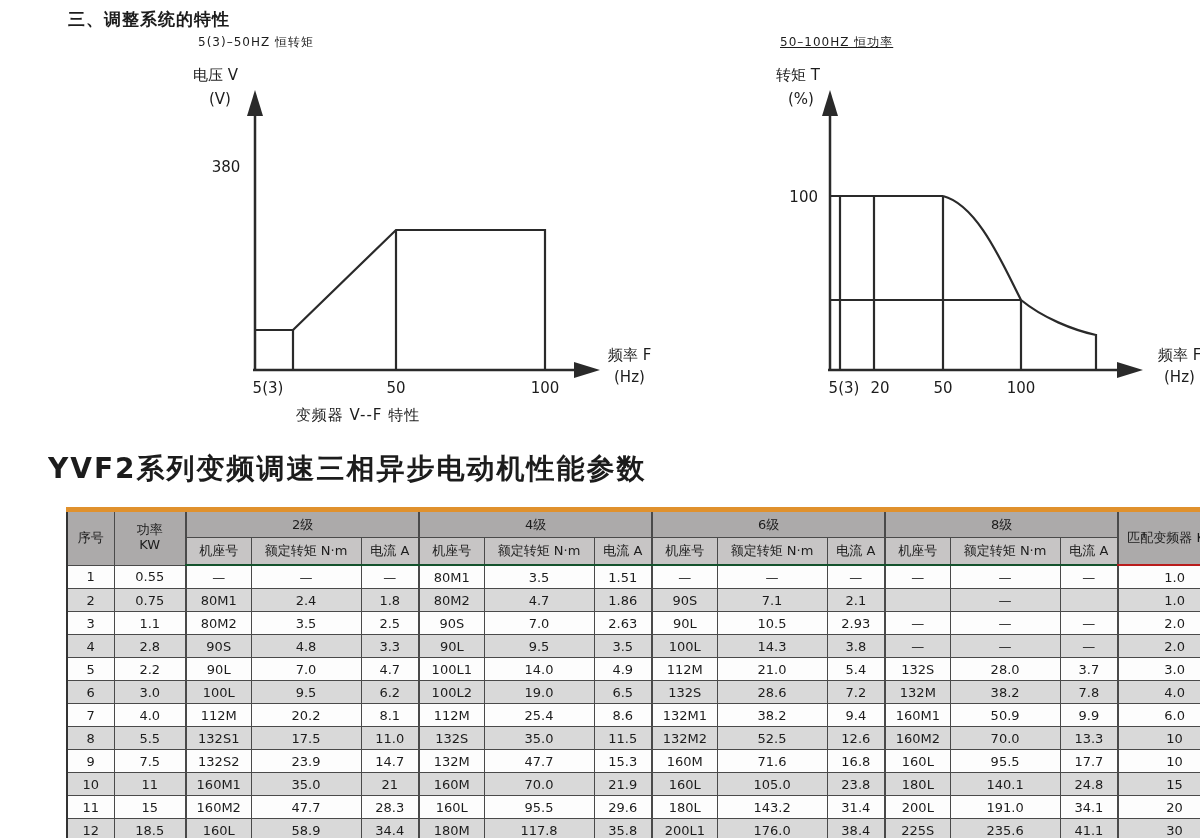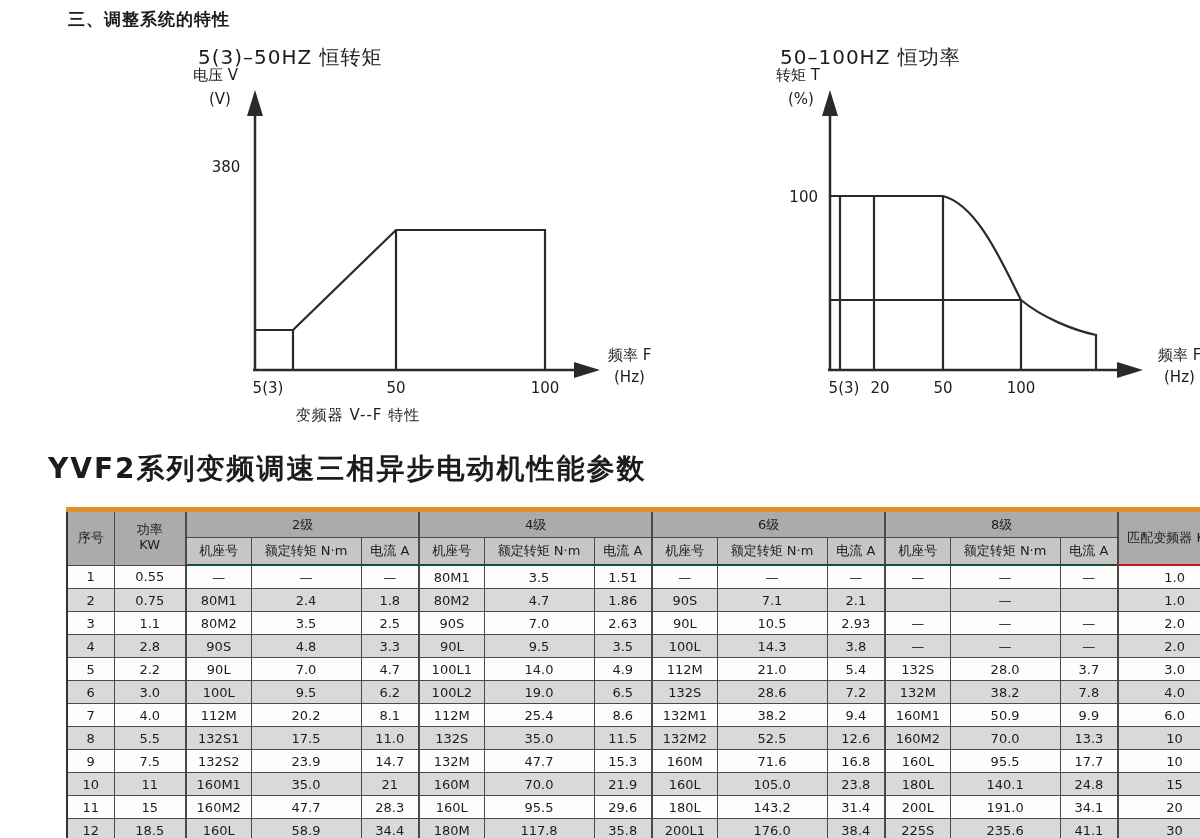--- a/index.html
+++ b/index.html
@@ -4,23 +4,23 @@
 <style>
   html,body{margin:0;padding:0;background:#ffffff;}
   body{font-family:"DejaVu Sans","Liberation Sans",sans-serif;color:#1c1c1c;}
   .page{position:relative;width:1200px;height:838px;background:#fff;overflow:hidden;margin-left:48px;}
 
   .heading{position:absolute;left:20px;top:8px;font-size:17px;font-weight:bold;letter-spacing:1px;}
 
   .chart{position:absolute;top:30px;width:600px;height:405px;}
   .chart.vf{left:20px;}
   .chart.tf{left:620px;width:580px;}
-  .chart-title{position:absolute;top:14px;font-size:20px;font-weight:500;letter-spacing:1px;white-space:nowrap;}
+  .chart-title{position:absolute;top:4px;font-size:12px;font-weight:500;letter-spacing:1px;white-space:nowrap;}
   .chart.vf .chart-title{left:130px;}
-  .chart.tf .chart-title{left:112px;}
+  .chart.tf .chart-title{left:112px;text-decoration:underline;}
   .chart svg{position:absolute;left:0;top:30px;}
   .chart-caption{position:absolute;top:376px;width:240px;text-align:center;font-size:15px;letter-spacing:1px;white-space:nowrap;}
   .chart.vf .chart-caption{left:170px;}
   .chart.tf .chart-caption{left:170px;}
 
   .svg-label{font-size:15px;fill:#1c1c1c;}
   .svg-tick{font-size:15px;fill:#1c1c1c;}
   .stroke{stroke:#2a2a2a;stroke-width:2.5;fill:none;}
   .stroke-thin{stroke:#2a2a2a;stroke-width:2.2;fill:none;}
   .arrow{fill:#2a2a2a;stroke:none;}

